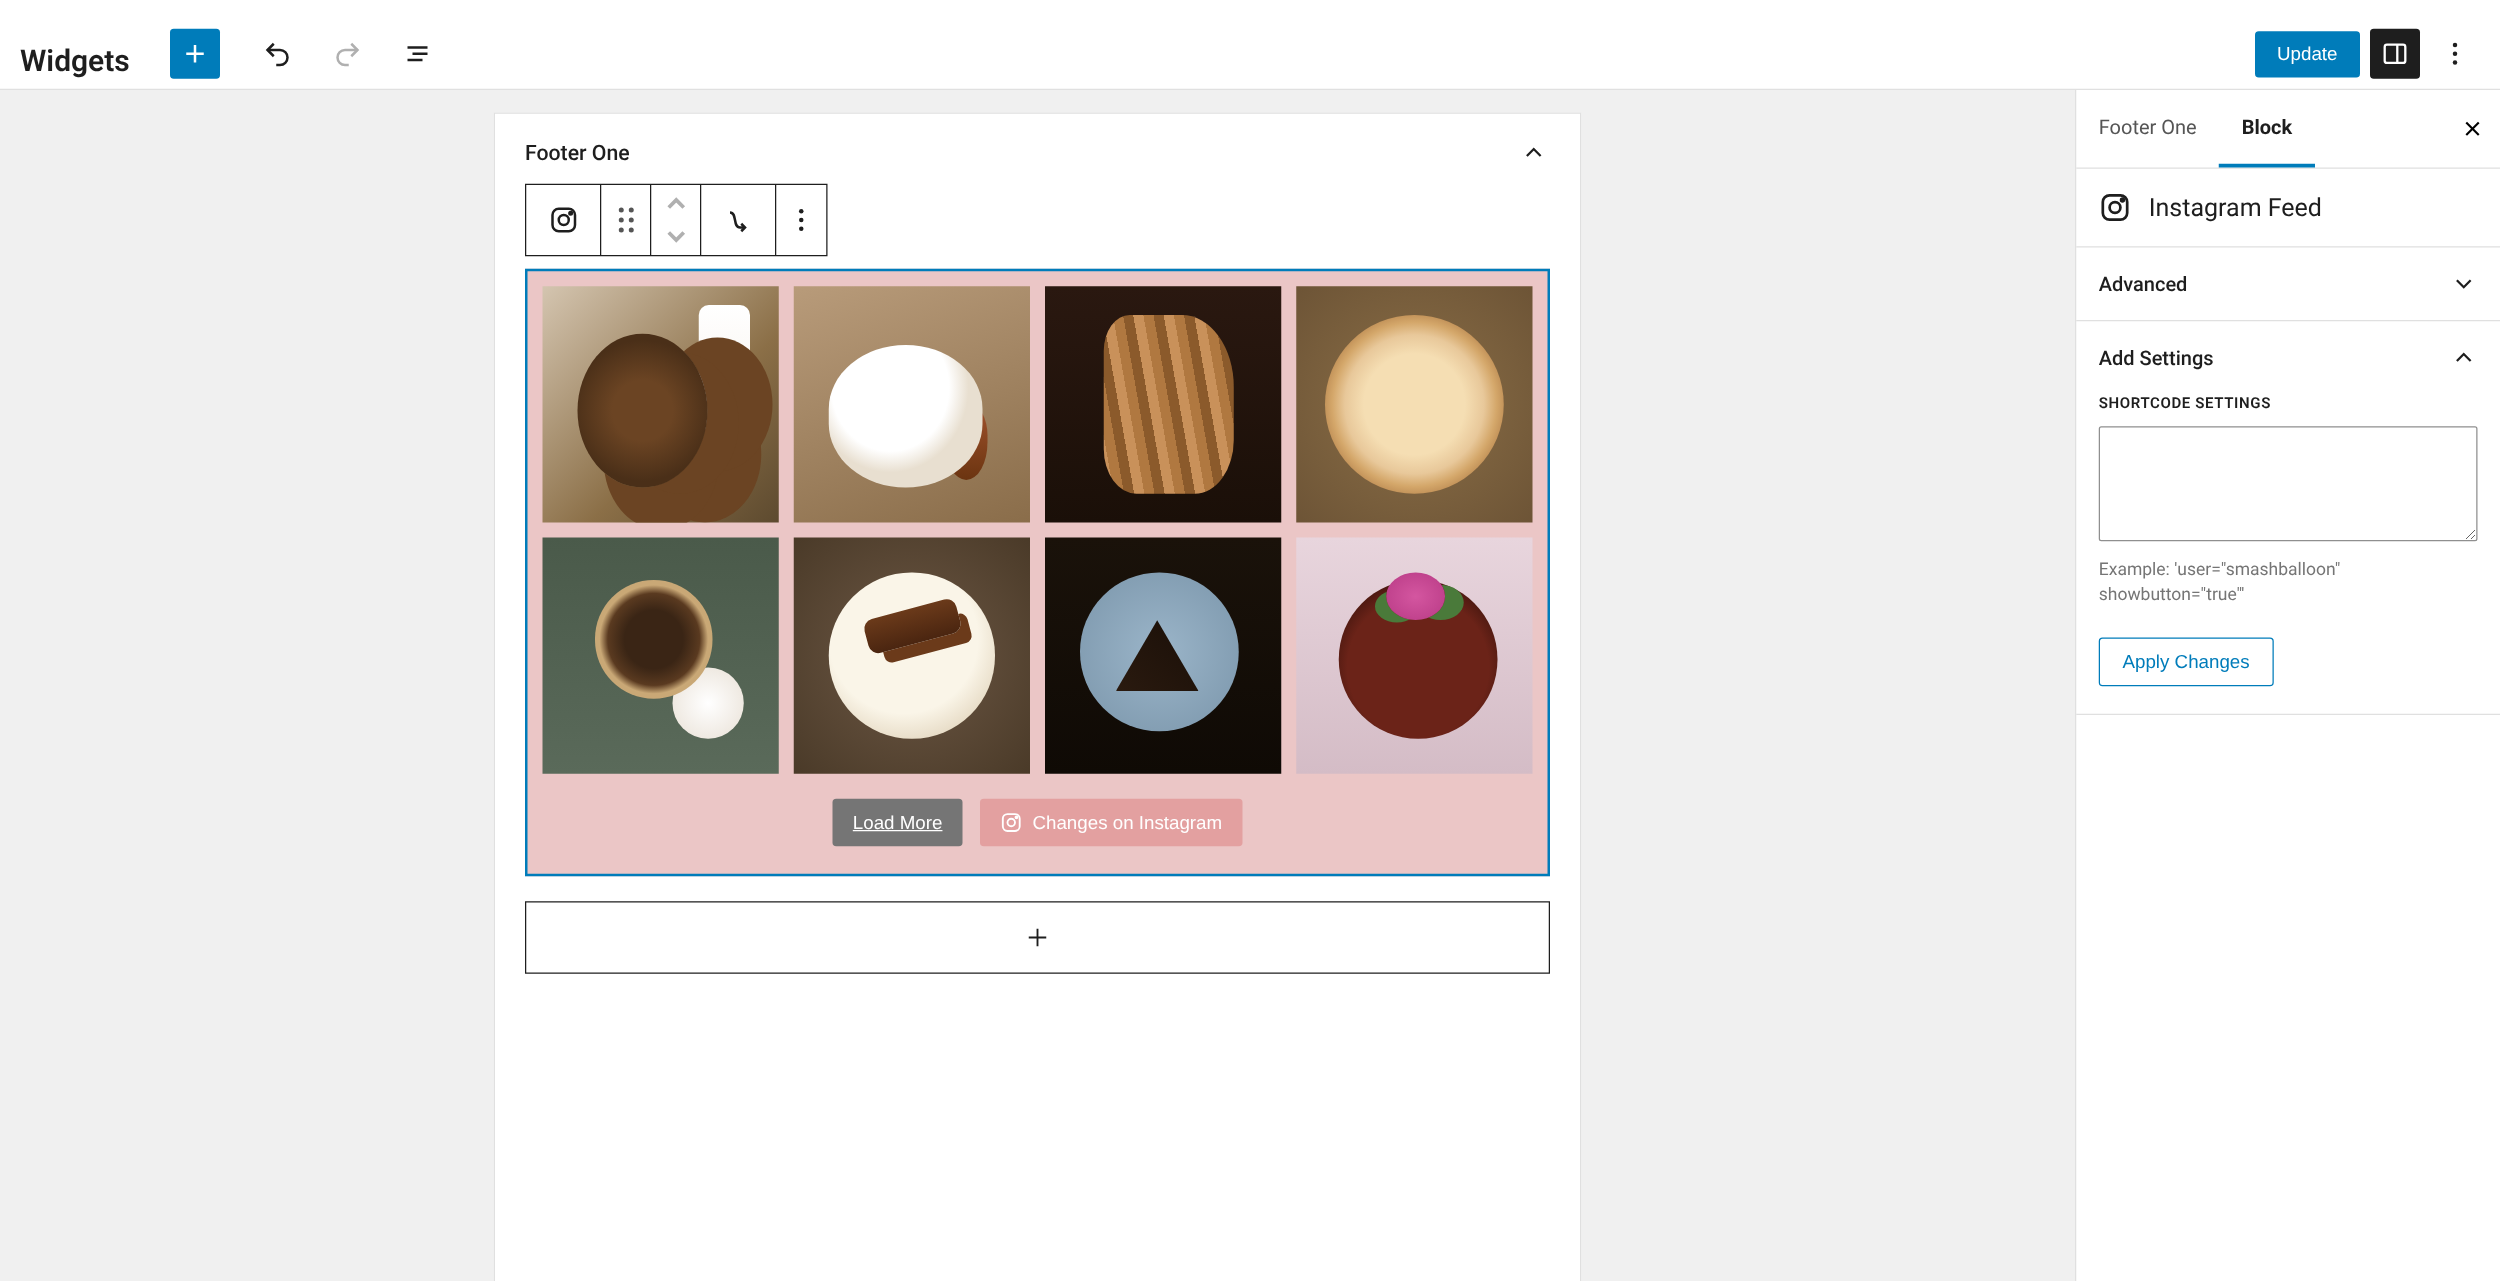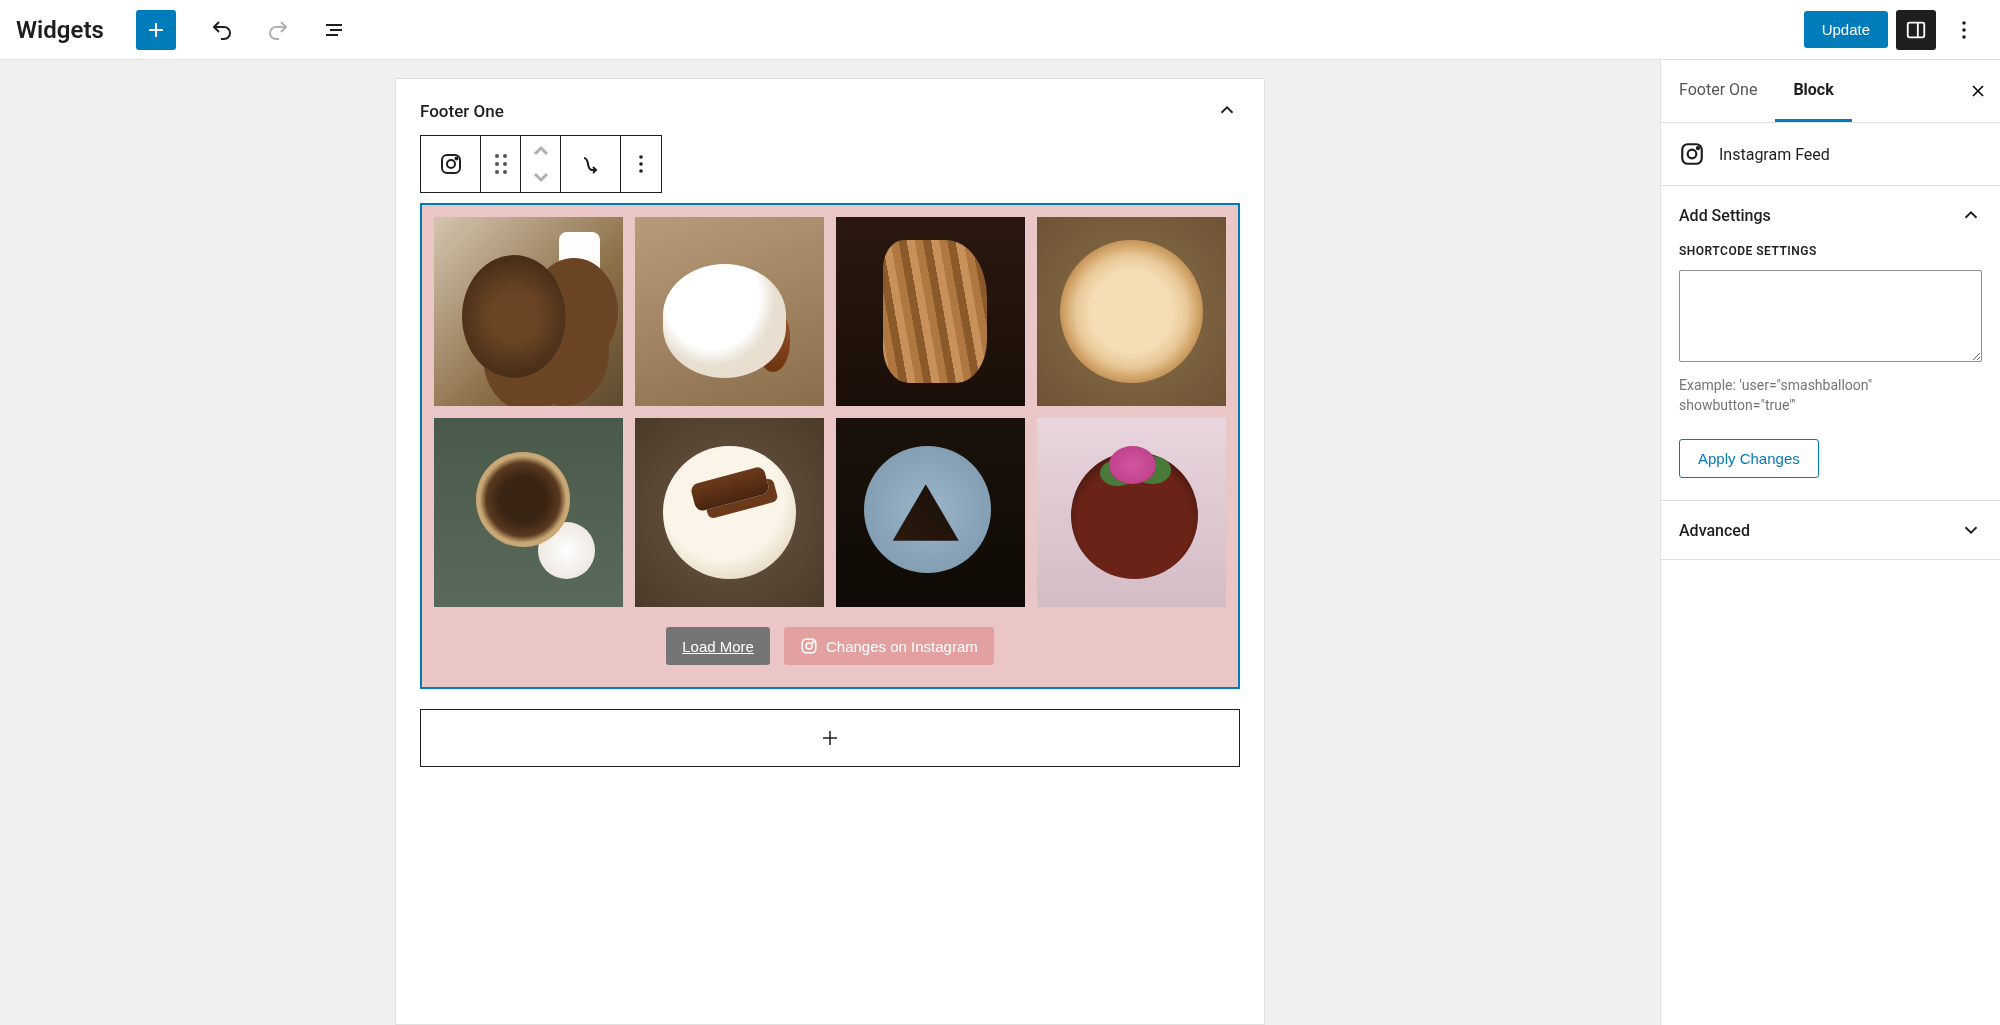--- a/index.html
+++ b/index.html
@@ -1,19 +1,19 @@
 <!DOCTYPE html>
 <html><head>
 <meta charset="utf-8">
 <style>
 * { box-sizing: border-box; margin: 0; padding: 0; }
 body { font-family: -apple-system, BlinkMacSystemFont, "Segoe UI", Roboto, sans-serif; background: #fff; color: #1e1e1e; }
 
 
-.header { display: flex; align-items: center; padding: 8px 16px; border-bottom: 1px solid #e0e0e0; height: 60px; gap: 16px; }
+.header { display: flex; align-items: flex-end; padding: 8px 16px; border-bottom: 1px solid #e0e0e0; height: 72px; gap: 16px; }
 .header-title { font-size: 24px; font-weight: 600; margin-right: 16px; }
 .btn { display: inline-flex; align-items: center; justify-content: center; border: none; background: transparent; cursor: pointer; border-radius: 3px; }
 .btn-add { width: 40px; height: 40px; background: #007cba; color: #fff; margin-right: 10px; }
 .btn-icon { width: 40px; height: 40px; color: #1e1e1e; }
 .btn-icon.disabled { color: #b0b0b0; cursor: default; }
 .header-right { margin-left: auto; display: flex; align-items: center; gap: 8px; }
 .btn-update { padding: 10px 18px; background: #007cba; color: #fff; font-size: 15px; font-weight: 400; }
 .btn-settings-panel { width: 40px; height: 40px; background: #1e1e1e; color: #fff; }
 
 
@@ -47,21 +47,21 @@
 
 .add-block { margin: 0 2px 20px; border: 1px solid #1e1e1e; height: 58px; display: flex; align-items: center; justify-content: center; }
 
 
 .sidebar { width: 340px; border-left: 1px solid #e0e0e0; background: #fff; display: flex; flex-direction: column; }
 .sidebar-tabs { display: flex; align-items: center; border-bottom: 1px solid #e0e0e0; }
 .tab { padding: 20px 18px; font-size: 16px; color: #555; cursor: pointer; border-bottom: 3px solid transparent; }
 .tab.active { color: #1e1e1e; border-bottom-color: #007cba; font-weight: 700; }
 .tab-close { margin-left: auto; padding: 12px; }
 .block-id { display: flex; align-items: center; gap: 14px; padding: 18px 18px; border-bottom: 1px solid #e0e0e0; }
-.block-id-label { font-size: 16px; }
+.block-id-label { font-size: 20px; }
 .panel { border-bottom: 1px solid #e0e0e0; }
 .panel-header { display: flex; align-items: center; padding: 18px 18px; cursor: pointer; }
 .panel-title { font-size: 16px; font-weight: 500; }
 .panel-header .chev { margin-left: auto; }
 .panel-body { padding: 0 18px 22px; }
 .panel-label { font-size: 12px; font-weight: 600; letter-spacing: 0.5px; color: #1e1e1e; margin-bottom: 12px; text-transform: uppercase; }
 .shortcode-input { width: 100%; min-height: 92px; border: 1px solid #8f8f8f; border-radius: 2px; font-family: inherit; font-size: 14px; padding: 8px; resize: vertical; }
 .hint { font-size: 14px; color: #757575; margin-top: 10px; line-height: 1.4; }
 .btn-apply { margin-top: 24px; padding: 10px 18px; border: 1px solid #007cba; color: #007cba; background: #fff; font-size: 15px; border-radius: 3px; }
 
@@ -249,39 +249,39 @@
       <svg width="26" height="26" viewBox="0 0 24 24" fill="none" stroke="currentColor" stroke-width="2">
           <rect x="3" y="3" width="18" height="18" rx="5"></rect>
           <circle cx="12" cy="12" r="4"></circle>
           <circle cx="17.5" cy="6.5" r="1" fill="currentColor"></circle>
         </svg>
       <div class="block-id-label">Instagram Feed</div>
     </div>
 
     <div class="panel">
       <div class="panel-header">
+        <div class="panel-title">Advanced</div>
+        <span class="chev">
+            <svg viewBox="0 0 24 24" fill="none" stroke="currentColor" stroke-width="2">
+              <polyline points="6 9 12 15 18 9"></polyline>
+            </svg>
+          </span>
+      </div>
+    </div>
+
+    <div class="panel">
+      <div class="panel-header">
         <div class="panel-title">Add Settings</div>
         <span class="chev">
             <svg viewBox="0 0 24 24" fill="none" stroke="currentColor" stroke-width="2">
               <polyline points="6 15 12 9 18 15"></polyline>
             </svg>
           </span>
       </div>
       <div class="panel-body">
         <div class="panel-label">Shortcode Settings</div>
         <textarea class="shortcode-input" style=""></textarea>
         <div class="hint">Example: 'user="smashballoon" showbutton="true"'</div>
         <button class="btn btn-apply">Apply Changes</button>
       </div>
     </div>
-
-    <div class="panel">
-      <div class="panel-header">
-        <div class="panel-title">Advanced</div>
-        <span class="chev">
-            <svg viewBox="0 0 24 24" fill="none" stroke="currentColor" stroke-width="2">
-              <polyline points="6 9 12 15 18 9"></polyline>
-            </svg>
-          </span>
-      </div>
-    </div>
   </div>
 </div>
 
 </body></html>

